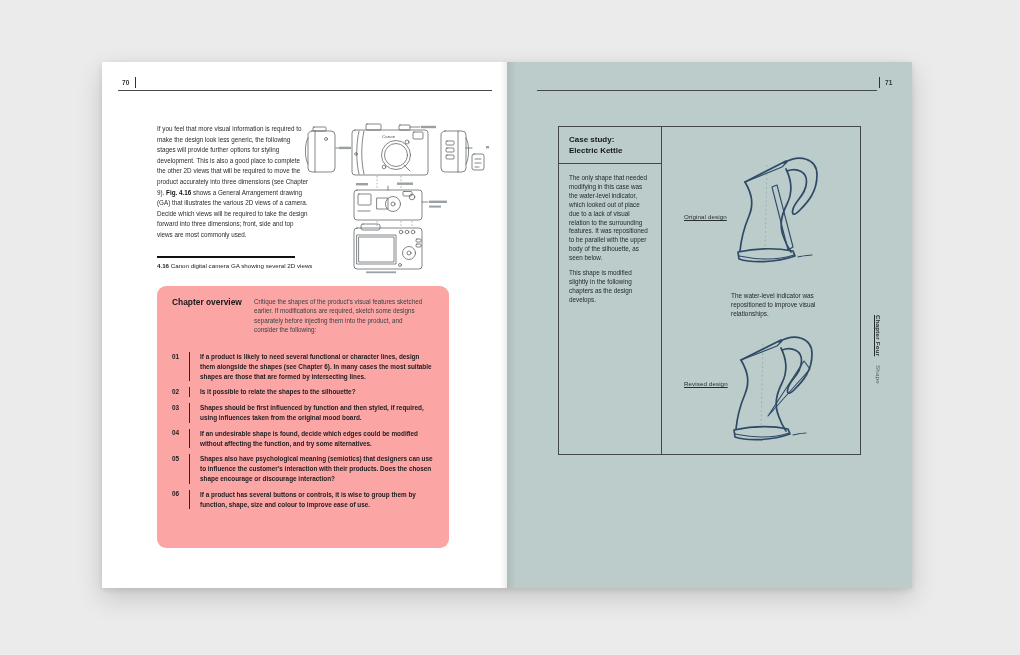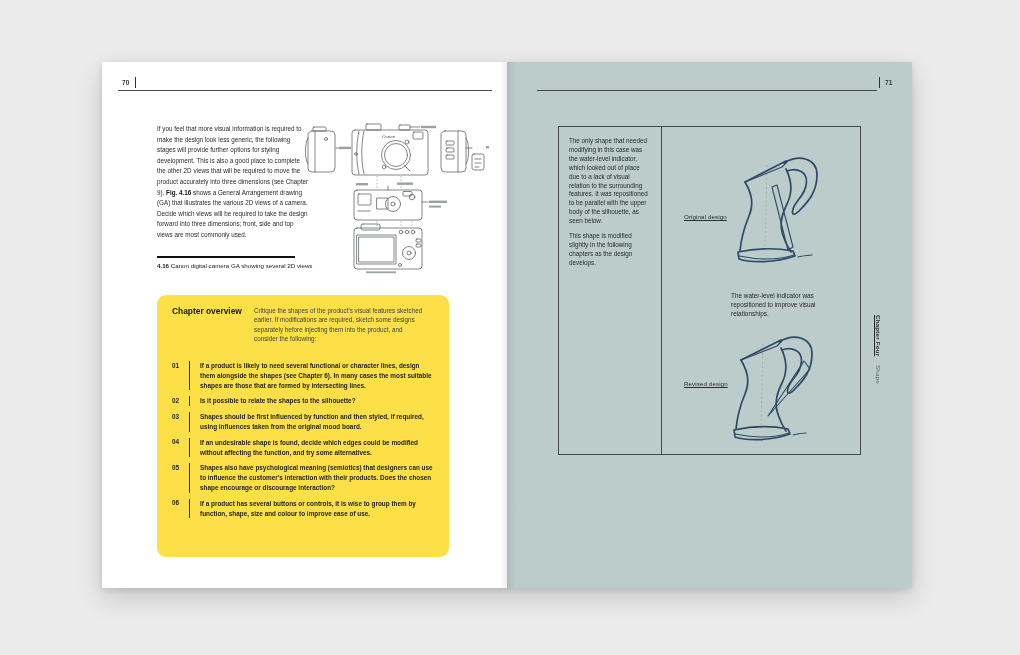--- a/index.html
+++ b/index.html
@@ -43,22 +43,22 @@
     font-size:6.3px;line-height:10.6px;color:#2b2b2b;
   }
   .intro b{color:#141414;}
   .camera-fig{position:absolute;left:198px;top:56px;}
   .fig-rule{position:absolute;left:55px;top:194px;width:138px;height:2px;background:#101010;}
   .fig-caption{
     position:absolute;left:55px;top:200px;width:160px;
     font-size:6.2px;line-height:8.5px;color:#1c1c1c;
   }
   .overview-box{
-    position:absolute;left:55px;top:233px;width:292px;height:262px;
-    background:#fde047;border-radius:9px;
+    position:absolute;left:55px;top:224px;width:292px;height:262px;
+    background:#fca5a5;border-radius:9px;
   }
   .ov-title{position:absolute;left:15px;top:11px;font-size:8.4px;font-weight:bold;color:#151719;}
   .ov-intro{
     position:absolute;left:97px;top:11px;width:172px;
     font-size:6.3px;line-height:9.4px;color:#3d4142;
   }
   .ov-list{position:absolute;left:15px;top:66px;width:262px;}
   .ov-item{display:flex;margin-bottom:6px;}
   .ov-num{width:17px;flex:none;font-size:6.4px;font-weight:bold;color:#1b1d1f;padding-top:.5px;}
   .ov-text{
@@ -250,20 +250,24 @@
     </div>
 
     <div class="page page-right">
       <div class="top-rule rule-right"></div>
       <div class="folio folio-right">
         <span class="fbar"></span><span>71</span>
       </div>
 
       <div class="case-box">
         <div class="case-left">
+          <div class="case-title">
+            <span>Case study:</span><br>
+            <span>Electric Kettle</span>
+          </div>
           <div class="case-body">
             <p>The only shape that needed modifying in this case was the water-level indicator, which looked out of place due to a lack of visual relation to the surrounding features. It was repositioned to be parallel with the upper body of the silhouette, as seen below.</p>
             <p>This shape is modified slightly in the following chapters as the design develops.</p>
           </div>
         </div>
 
         <div class="u-label label-original">Original design</div>
 
         <svg class="kettle1" width="105" height="125" viewBox="0 0 105 125">
           <line class="ink-dash" x1="38" y1="14" x2="36" y2="100"></line>

